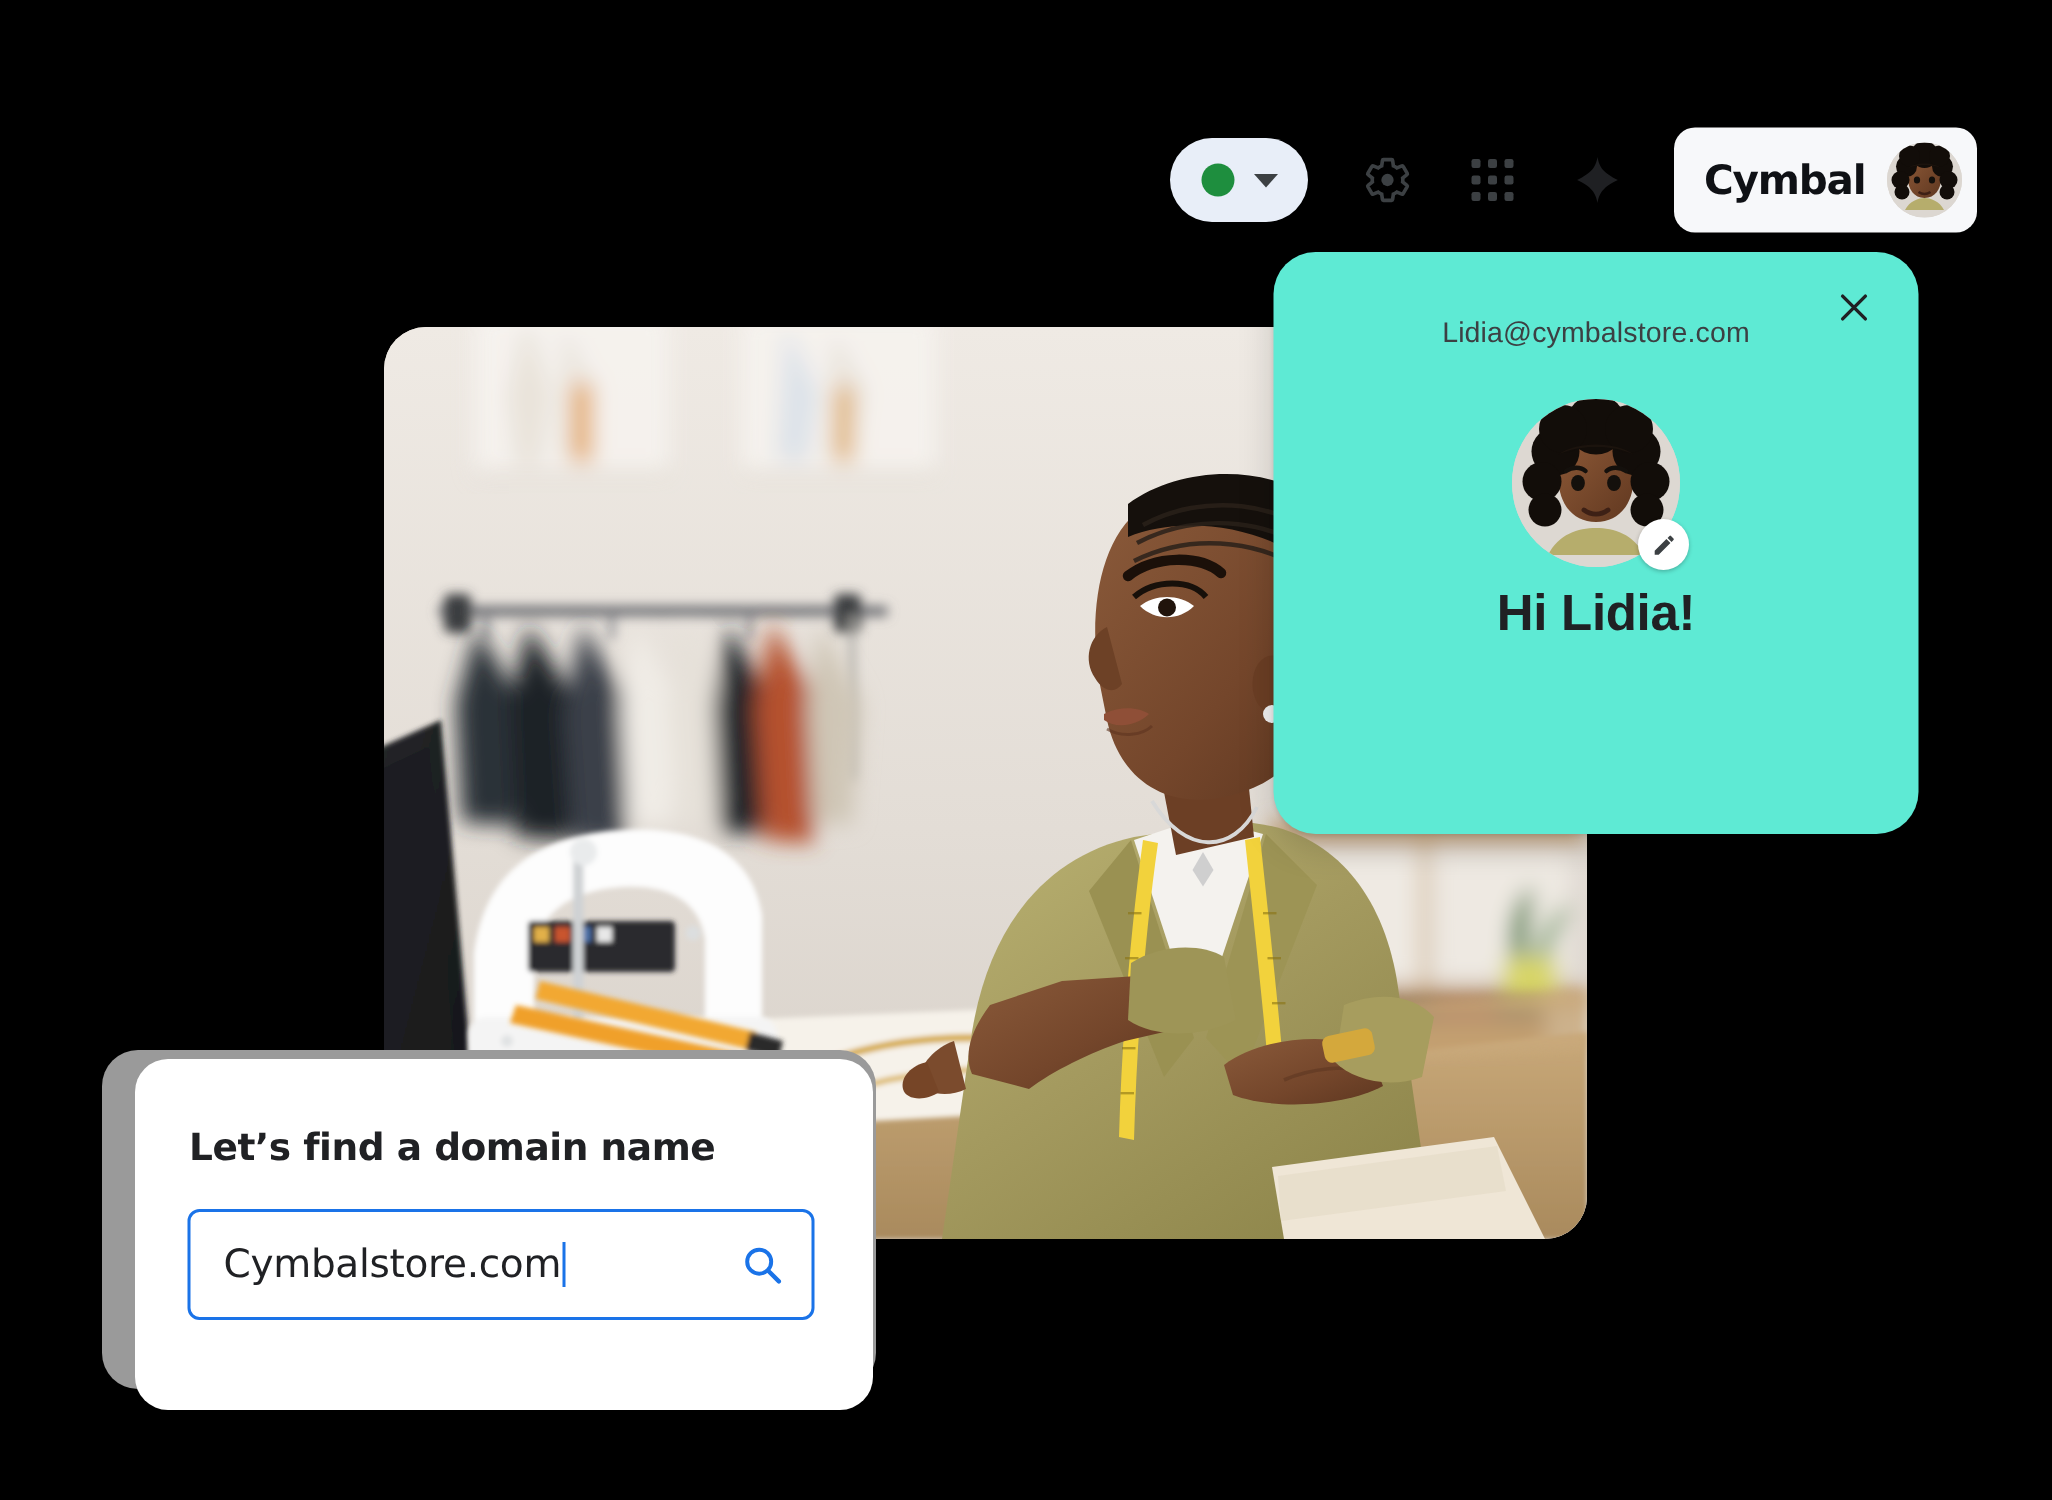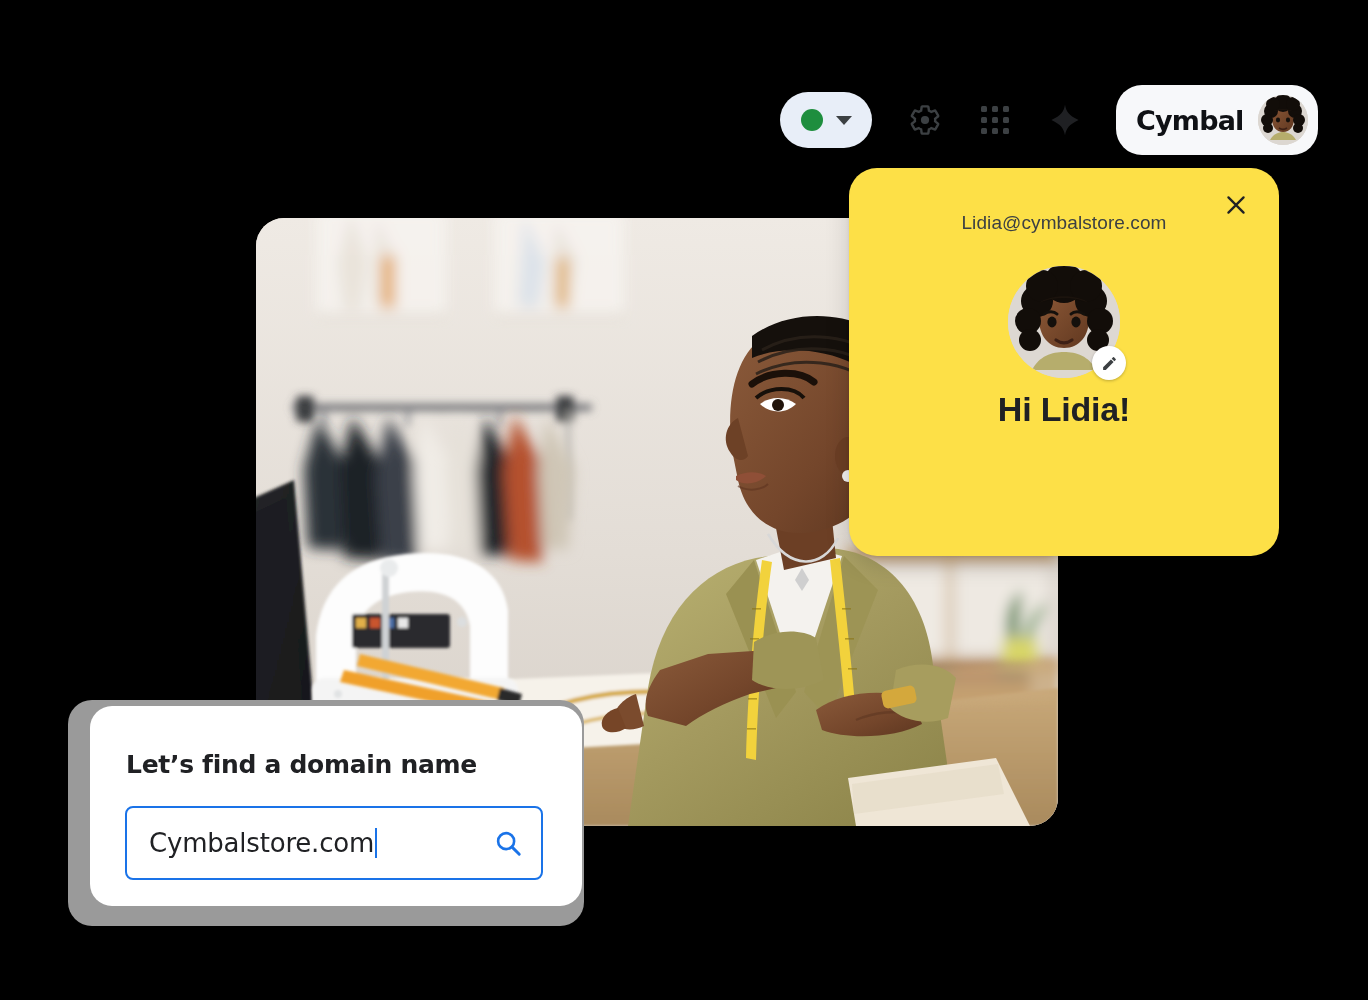--- a/index.html
+++ b/index.html
@@ -87,21 +87,21 @@
     border-radius: 1.5px;
     background: #3c4043;
     justify-self: center;
     align-self: center;
   }
 
   .brand-chip {
     margin-left: 22px;
     height: 70px;
     background: #f7f8fa;
-    border-radius: 26px;
+    border-radius: 14px;
     display: flex;
     align-items: center;
     padding: 0 10px 0 20px;
     gap: 14px;
     cursor: pointer;
     flex: none;
   }
   .brand-text {
     font-size: 27px;
     font-weight: 700;
@@ -122,21 +122,21 @@
   
   .avatar svg, .big-avatar svg { display:block; width:100%; height:100%; }
 
   
   .account-card {
     position: absolute;
     left: 849px;
     top: 168px;
     width: 430px;
     height: 388px;
-    background: #fde047;
+    background: #5eead4;
     border-radius: 28px;
     box-shadow: 0 1px 3px rgba(0,0,0,0.10), 0 8px 24px rgba(0,0,0,0.16);
   }
   .close-x {
     position: absolute;
     right: 22px;
     top: 16px;
     width: 42px;
     height: 42px;
     display: flex;
@@ -230,21 +230,21 @@
     width: 516px;
     height: 226px;
     border-radius: 24px;
     background: #9a9a9a;
   }
   .search-card {
     position: absolute;
     left: 90px;
     top: 706px;
     width: 492px;
-    height: 200px;
+    height: 234px;
     background: #ffffff;
     border-radius: 22px;
   }
   .search-title {
     position: absolute;
     left: 36px;
     top: 44px;
     font-size: 25px;
     font-weight: 700;
     color: #202124;

